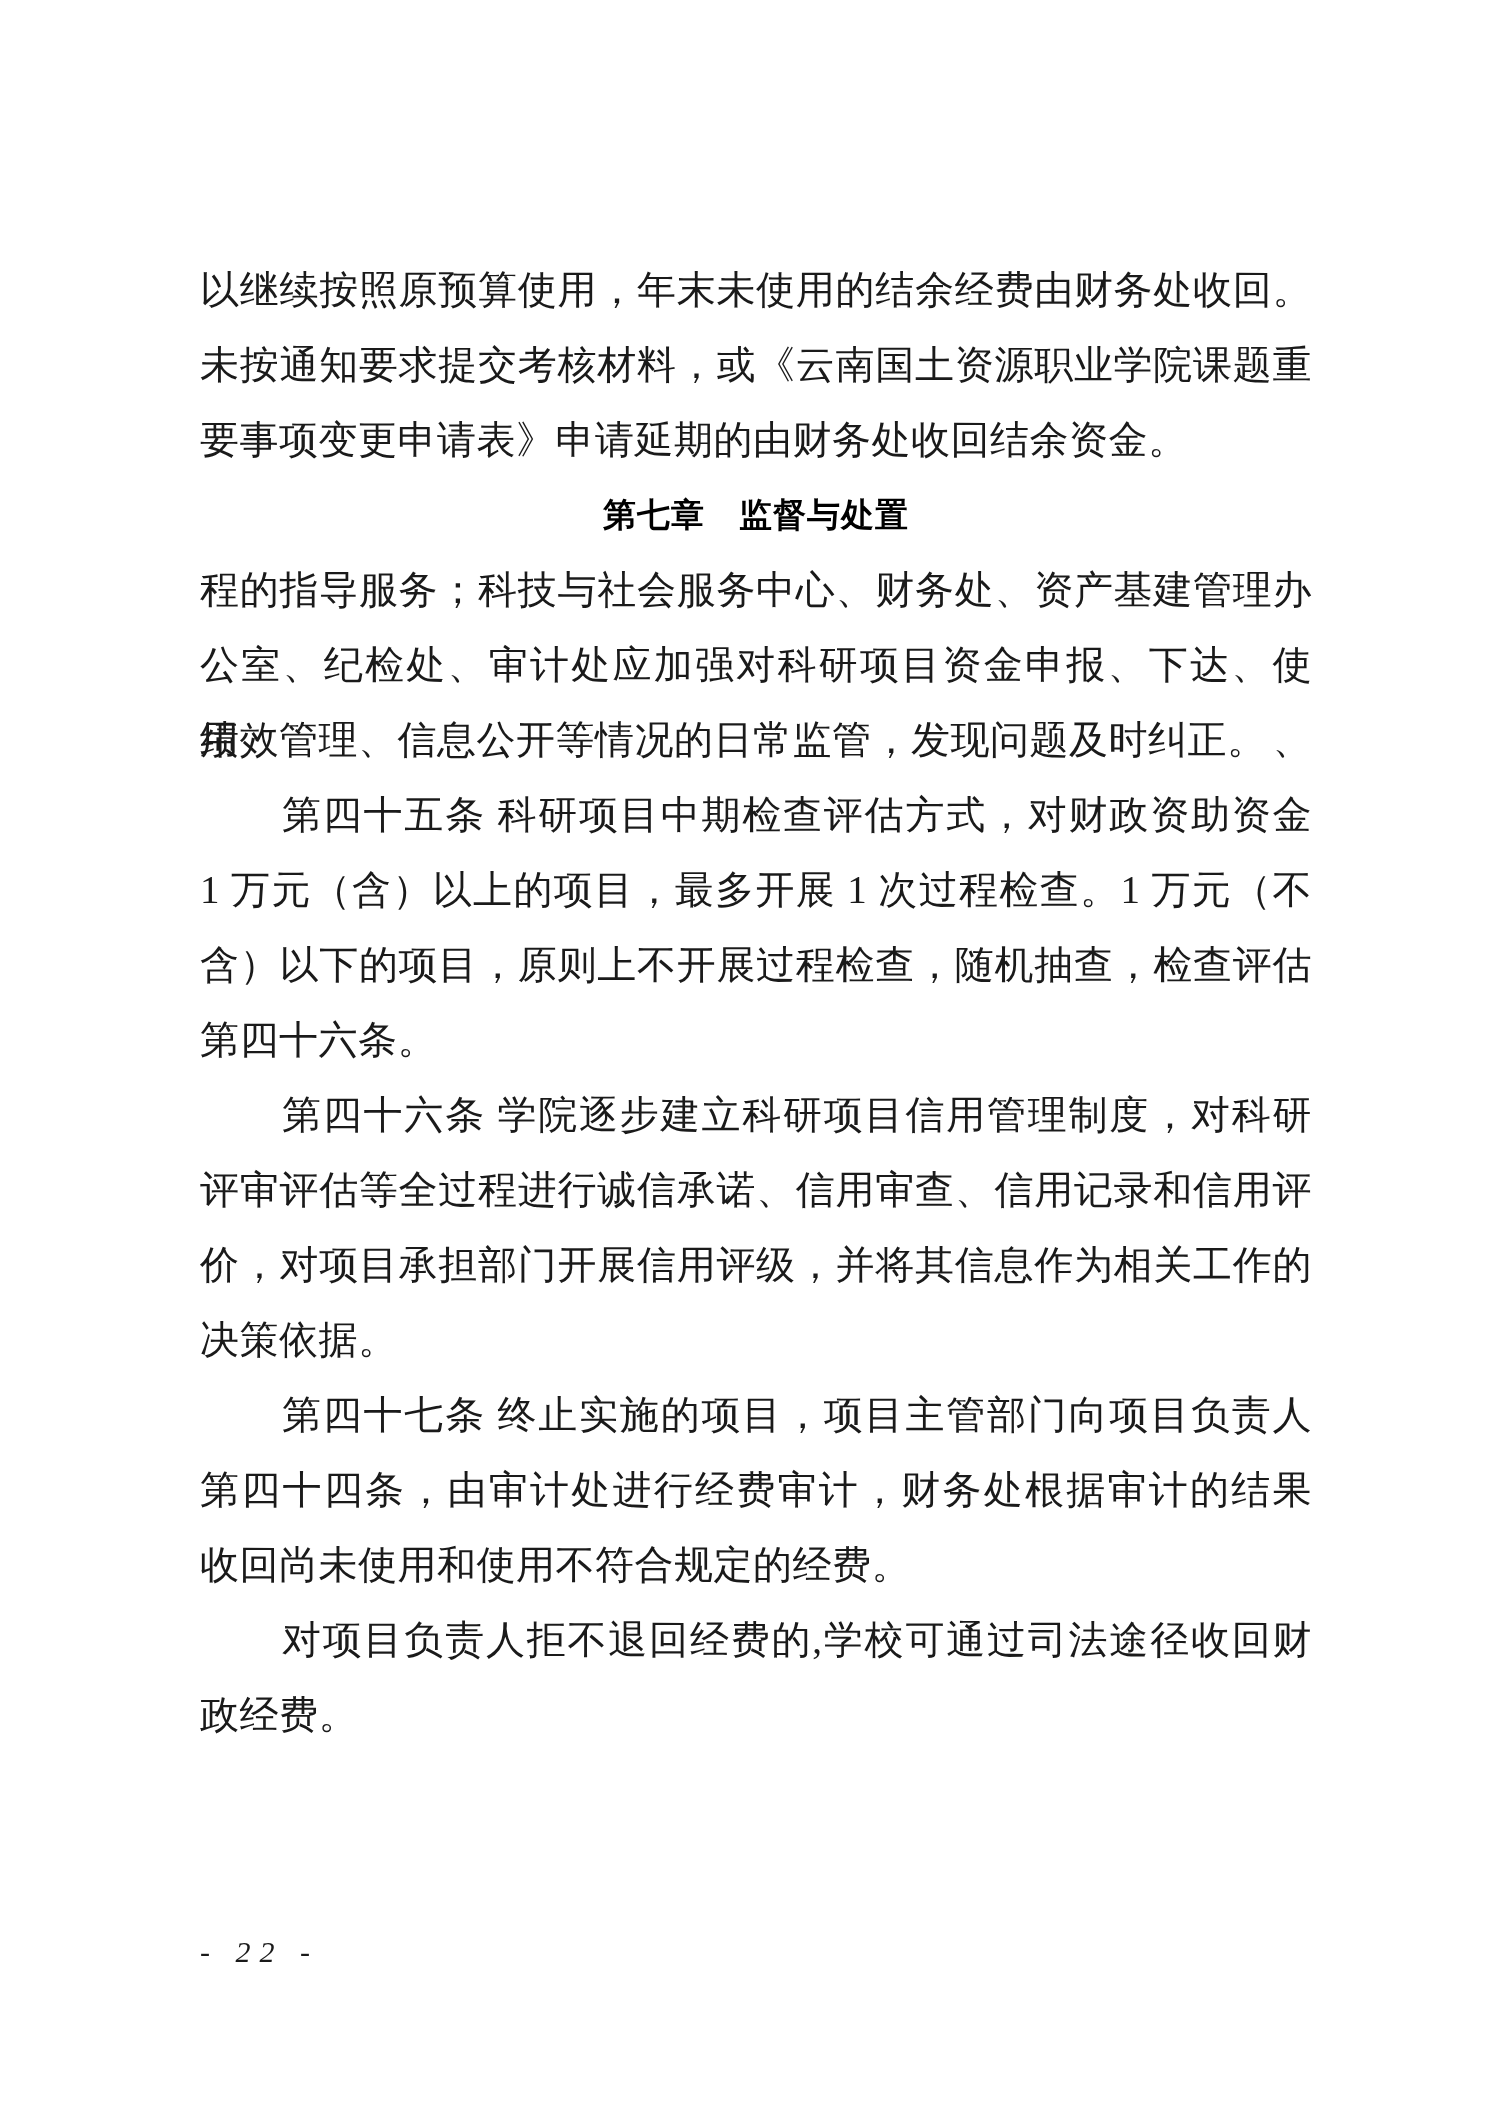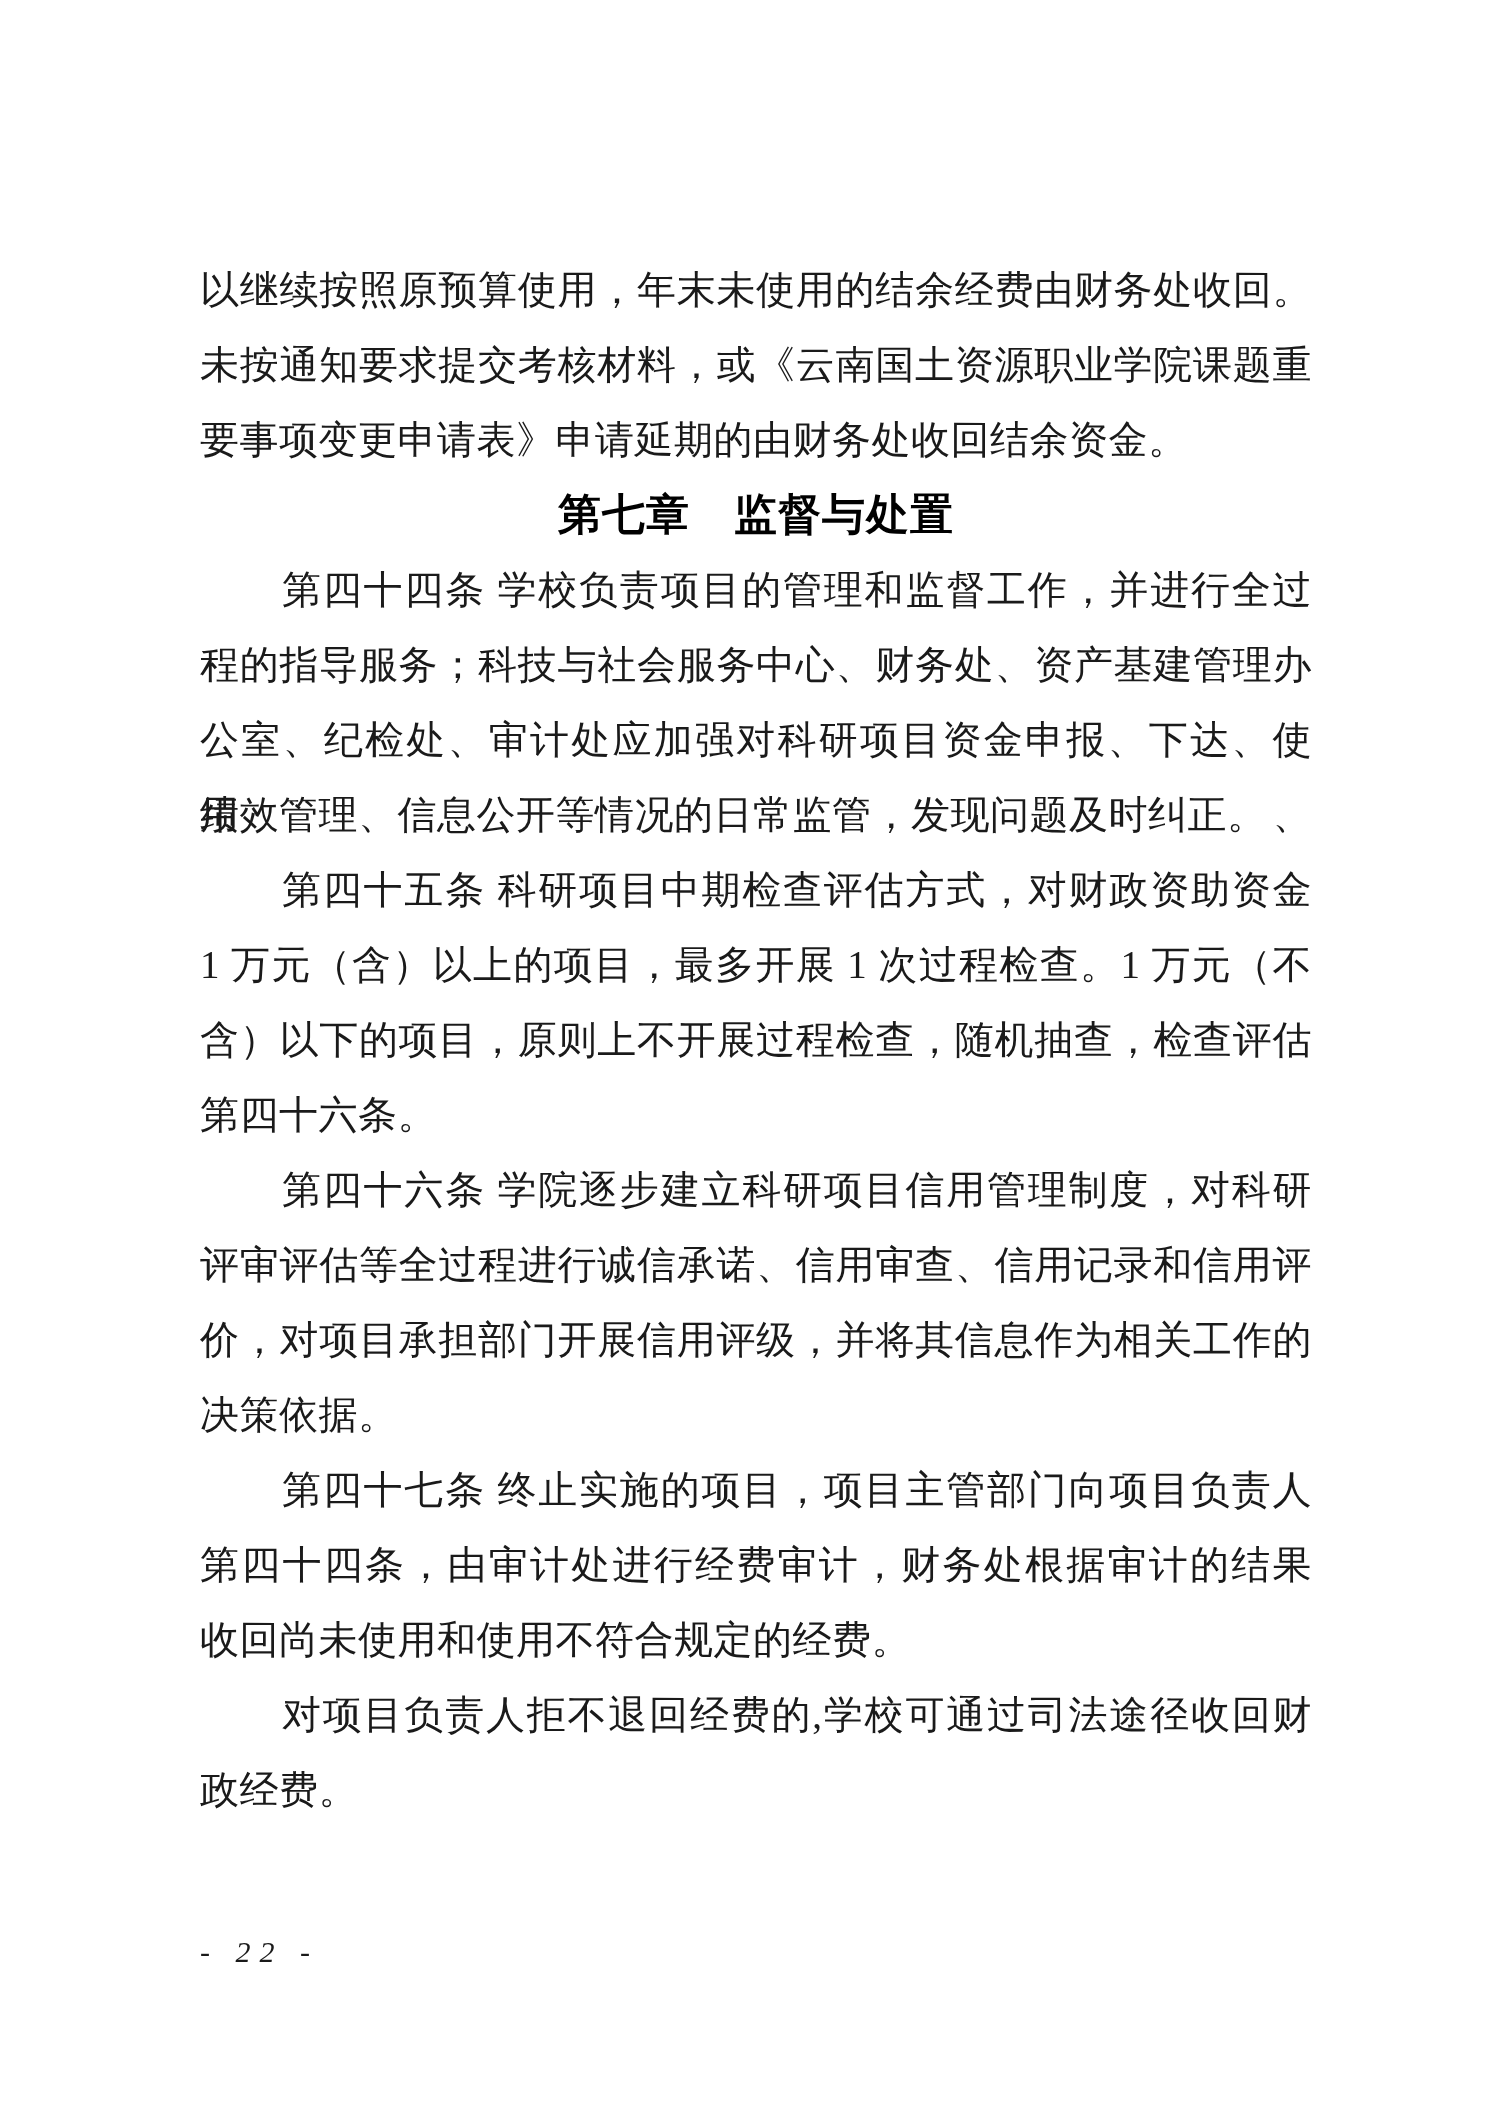--- a/index.html
+++ b/index.html
@@ -34,21 +34,21 @@
     white-space: normal;
     text-align: justify;
     text-align-last: justify;
   }
   .line.indent {
     text-indent: 82px;
   }
   .line.heading {
     font-family: "Liberation Sans", "DejaVu Sans", sans-serif;
     font-weight: 700;
-    font-size: 43px;
+    font-size: 33px;
     text-align: center;
     text-align-last: center;
     white-space: nowrap;
     letter-spacing: 1px;
     color: #000000;
   }
   .footer-page-number {
     position: absolute;
     left: 200px;
     top: 1932px;
@@ -63,21 +63,20 @@
 </style>
 </head>
 <body>
 
 <div class="page">
   <div class="doc-body">
       <div class="line fill">以继续按照原预算使用，年末未使用的结余经费由财务处收回。</div>
       <div class="line fill">未按通知要求提交考核材料，或《云南国土资源职业学院课题重</div>
       <div class="line">要事项变更申请表》申请延期的由财务处收回结余资金。</div>
       <div class="line heading">第七章　监督与处置</div>
-      <div class="line fill indent">第四十四条 学校负责项目的管理和监督工作，并进行全过</div>
       <div class="line fill">程的指导服务；科技与社会服务中心、财务处、资产基建管理办</div>
       <div class="line fill">公室、纪检处、审计处应加强对科研项目资金申报、下达、使用、</div>
       <div class="line">绩效管理、信息公开等情况的日常监管，发现问题及时纠正。</div>
       <div class="line fill indent">第四十五条 科研项目中期检查评估方式，对财政资助资金</div>
       <div class="line fill">1 万元（含）以上的项目，最多开展 1 次过程检查。1 万元（不</div>
       <div class="line fill">含）以下的项目，原则上不开展过程检查，随机抽查，检查评估</div>
       <div class="line">第四十六条。</div>
       <div class="line fill indent">第四十六条 学院逐步建立科研项目信用管理制度，对科研</div>
       <div class="line fill">评审评估等全过程进行诚信承诺、信用审查、信用记录和信用评</div>
       <div class="line fill">价，对项目承担部门开展信用评级，并将其信息作为相关工作的</div>

